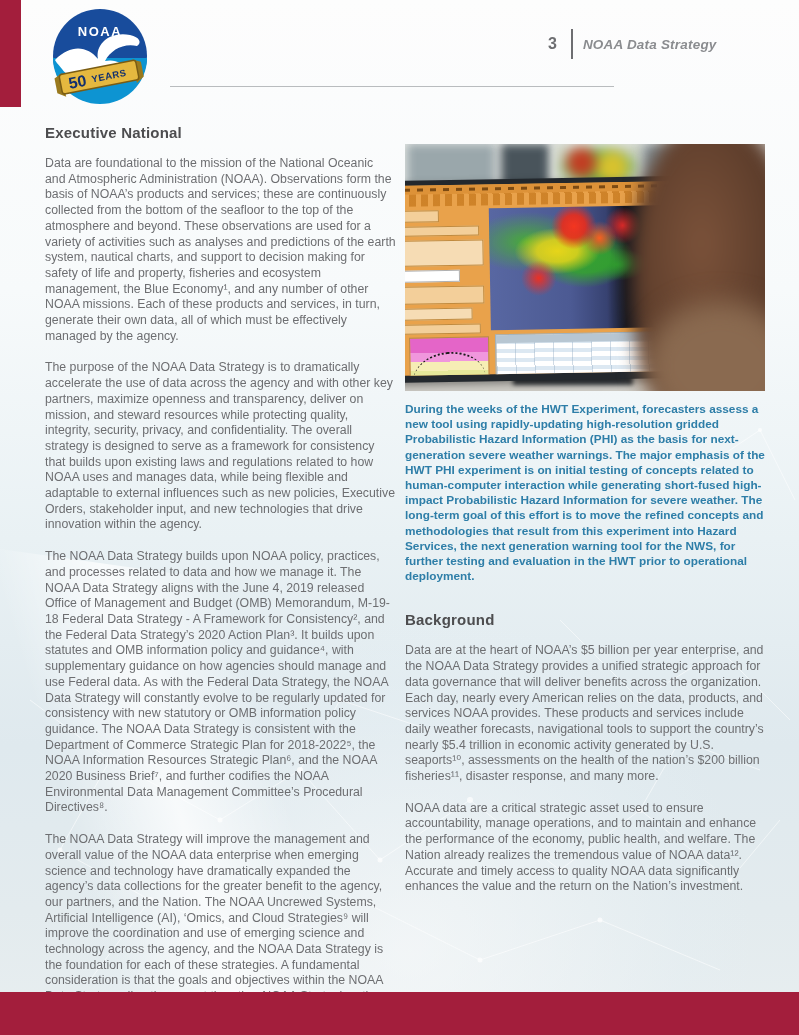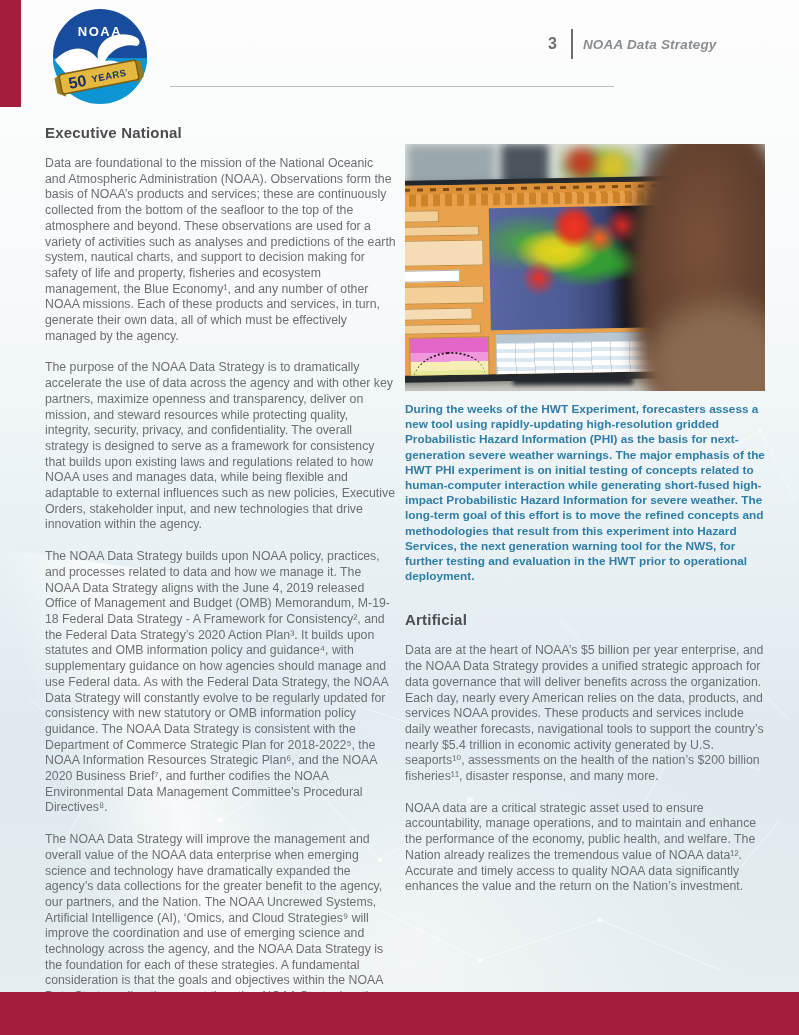--- a/index.html
+++ b/index.html
@@ -201,21 +201,21 @@
 
         </div>
       </div>
       <div class="ph-head"></div>
       <div class="ph-shoulder"></div>
     </div>
 
     <p class="caption">During the weeks of the HWT Experiment, forecasters assess a new tool using rapidly-updating high-resolution gridded Probabilistic Hazard Information (PHI) as the basis for next-generation severe weather warnings. The major emphasis of the HWT PHI experiment is on initial testing of concepts related to human-computer interaction while generating short-fused high-impact Probabilistic Hazard Information for severe weather. The long-term goal of this effort is to move the refined concepts and methodologies that result from this experiment into Hazard Services, the next generation warning tool for the NWS, for further testing and evaluation in the HWT prior to operational deployment.</p>
 
     <div class="bg-section">
-      <h2 class="sec">Artificial</h2>
+      <h2 class="sec">Background</h2>
       <p class="body-p">Data are at the heart of NOAA’s $5 billion per year enterprise, and the NOAA Data Strategy provides a unified strategic approach for data governance that will deliver benefits across the organization. Each day, nearly every American relies on the data, products, and services NOAA provides. These products and services include daily weather forecasts, navigational tools to support the country’s nearly $5.4 trillion in economic activity generated by U.S. seaports¹⁰, assessments on the health of the nation’s $200 billion fisheries¹¹, disaster response, and many more.</p>
       <p class="body-p">NOAA data are a critical strategic asset used to ensure accountability, manage operations, and to maintain and enhance the performance of the economy, public health, and welfare. The Nation already realizes the tremendous value of NOAA data¹². Accurate and timely access to quality NOAA data significantly enhances the value and the return on the Nation’s investment.</p>
     </div>
   </div>
 
   <div class="accent-bar-bottom"></div>
 
 </div>
 
 </body></html>

